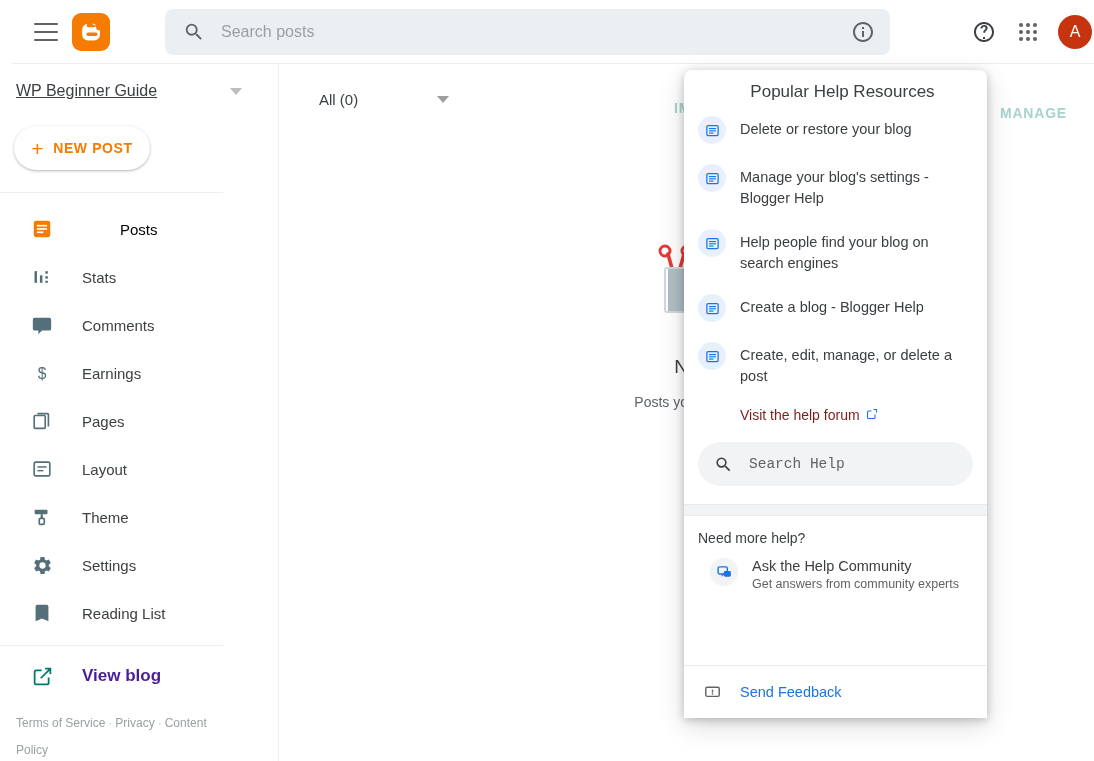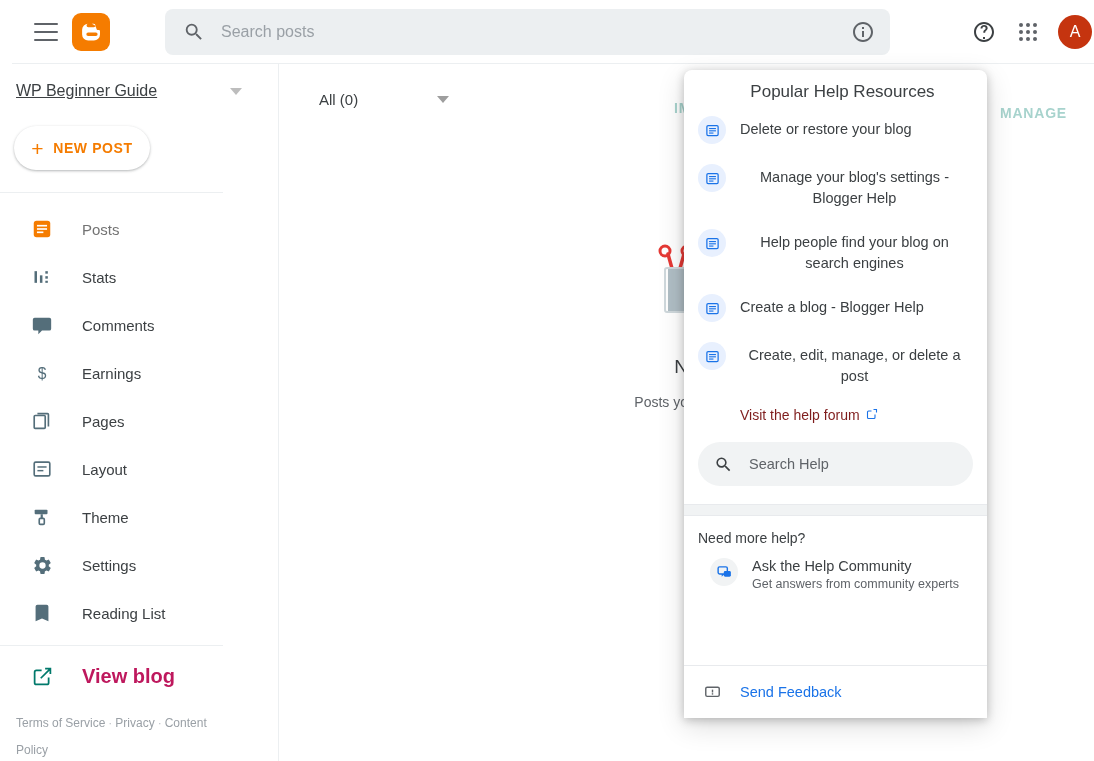--- a/index.html
+++ b/index.html
@@ -92,26 +92,26 @@
 
   .navdivider { margin: 22px 0 0 0; border-top: 1px solid #eceff1; width: 223px; margin-left: 0; }
 
   .navlist { margin-top: 12px; }
   .navitem {
     height: 48px; display: flex; align-items: center;
     padding-left: 30px; cursor: pointer; color: #3c4043; font-size: 15px;
   }
   .navitem .ni { width: 24px; height: 24px; margin-right: 28px; display:flex; align-items:center; justify-content:center; flex:0 0 auto; }
   .navitem.active { color: #f57c00; }
-  .navitem.active .nlabel { color: #737373; }
+  .navitem.active .nlabel { color: #000000; margin-left: 38px; }
 
   .viewblog-divider { border-top: 1px solid #eceff1; width: 223px; margin-top: 8px; }
   .viewblog {
     height: 48px; display: flex; align-items: center; padding-left: 30px;
-    cursor: pointer; color: #be185d; font-size: 20px; font-weight: 600; margin-top: 6px;
+    cursor: pointer; color: #4c1d95; font-size: 17px; font-weight: 600; margin-top: 6px;
   }
   .viewblog .ni { width: 24px; height: 24px; margin-right: 28px; display:flex; align-items:center; justify-content:center; }
 
   .footlinks {
     margin-top: 10px; padding-left: 16px; font-size: 12px; color: #9aa0a6; line-height: 27px;
     max-width: 230px;
   }
   .footlinks a { color: #9aa0a6; text-decoration: none; cursor: pointer; }
   .footsep { color: #bdc1c6; padding: 0 3px; }
 
@@ -160,41 +160,41 @@
   .help-head-title { font-size: 19px; color: #3c4043; }
   .help-close {
     position: absolute; right: 8px; top: 50%; transform: translateY(-50%);
     width: 36px; height: 36px; border-radius: 50%; cursor: pointer;
     display: flex; align-items: center; justify-content: center; border: none; background: transparent;
   }
 
   .help-body { flex: 1 1 auto; overflow: hidden; }
   .help-section-title { font-size: 17px; color: #3c4043; padding: 12px 0 4px 14px; text-align: center; }
   .res-item {
-    display: flex; align-items: flex-start; padding: 10px 18px 10px 14px; cursor: pointer; text-align: center;
+    display: flex; align-items: flex-start; padding: 10px 18px 10px 14px; cursor: pointer;
   }
   .res-ico {
     width: 28px; height: 28px; border-radius: 50%; background: #e8f0fe;
     display: flex; align-items: center; justify-content: center; flex: 0 0 auto; margin-right: 14px;
   }
   .res-txt { font-size: 14.5px; color: #3c4043; line-height: 21px; padding-top: 3px; }
   .forum-link {
     display: inline-flex; align-items: center; gap: 6px;
     color: #7f1d1d; font-size: 14px; cursor: pointer; margin: 10px 0 0 56px;
     text-decoration: none;
   }
 
   .helpsearch {
     margin: 18px 14px 0 14px; height: 44px; border-radius: 22px; background: #f1f3f4;
     display: flex; align-items: center; cursor: text;
   }
   .helpsearch .sicon { margin-left: 16px; margin-right: 16px; display: flex; }
   .helpsearch input {
     flex: 1; border: none; background: transparent; outline: none;
-    font-family: Liberation Sans, sans-serif; font-size: 14.5px; color: #3c4043;
+    font-family: Liberation Mono, monospace; font-size: 14.5px; color: #3c4043;
   }
   .helpsearch input::placeholder { color: #5f6368; }
 
   .gap-band { height: 12px; background: #f1f3f4; margin-top: 18px; border-top: 1px solid #e8eaed; border-bottom: 1px solid #e8eaed; }
 
   .needhelp-title { font-size: 14px; color: #3c4043; padding: 14px 0 4px 14px; }
   .community-item { display: flex; align-items: flex-start; padding: 8px 14px 14px 26px; cursor: pointer; }
   .comm-ico {
     width: 28px; height: 28px; border-radius: 50%; background: #f1f3f4;
     display: flex; align-items: center; justify-content: center; flex: 0 0 auto; margin-right: 14px;

